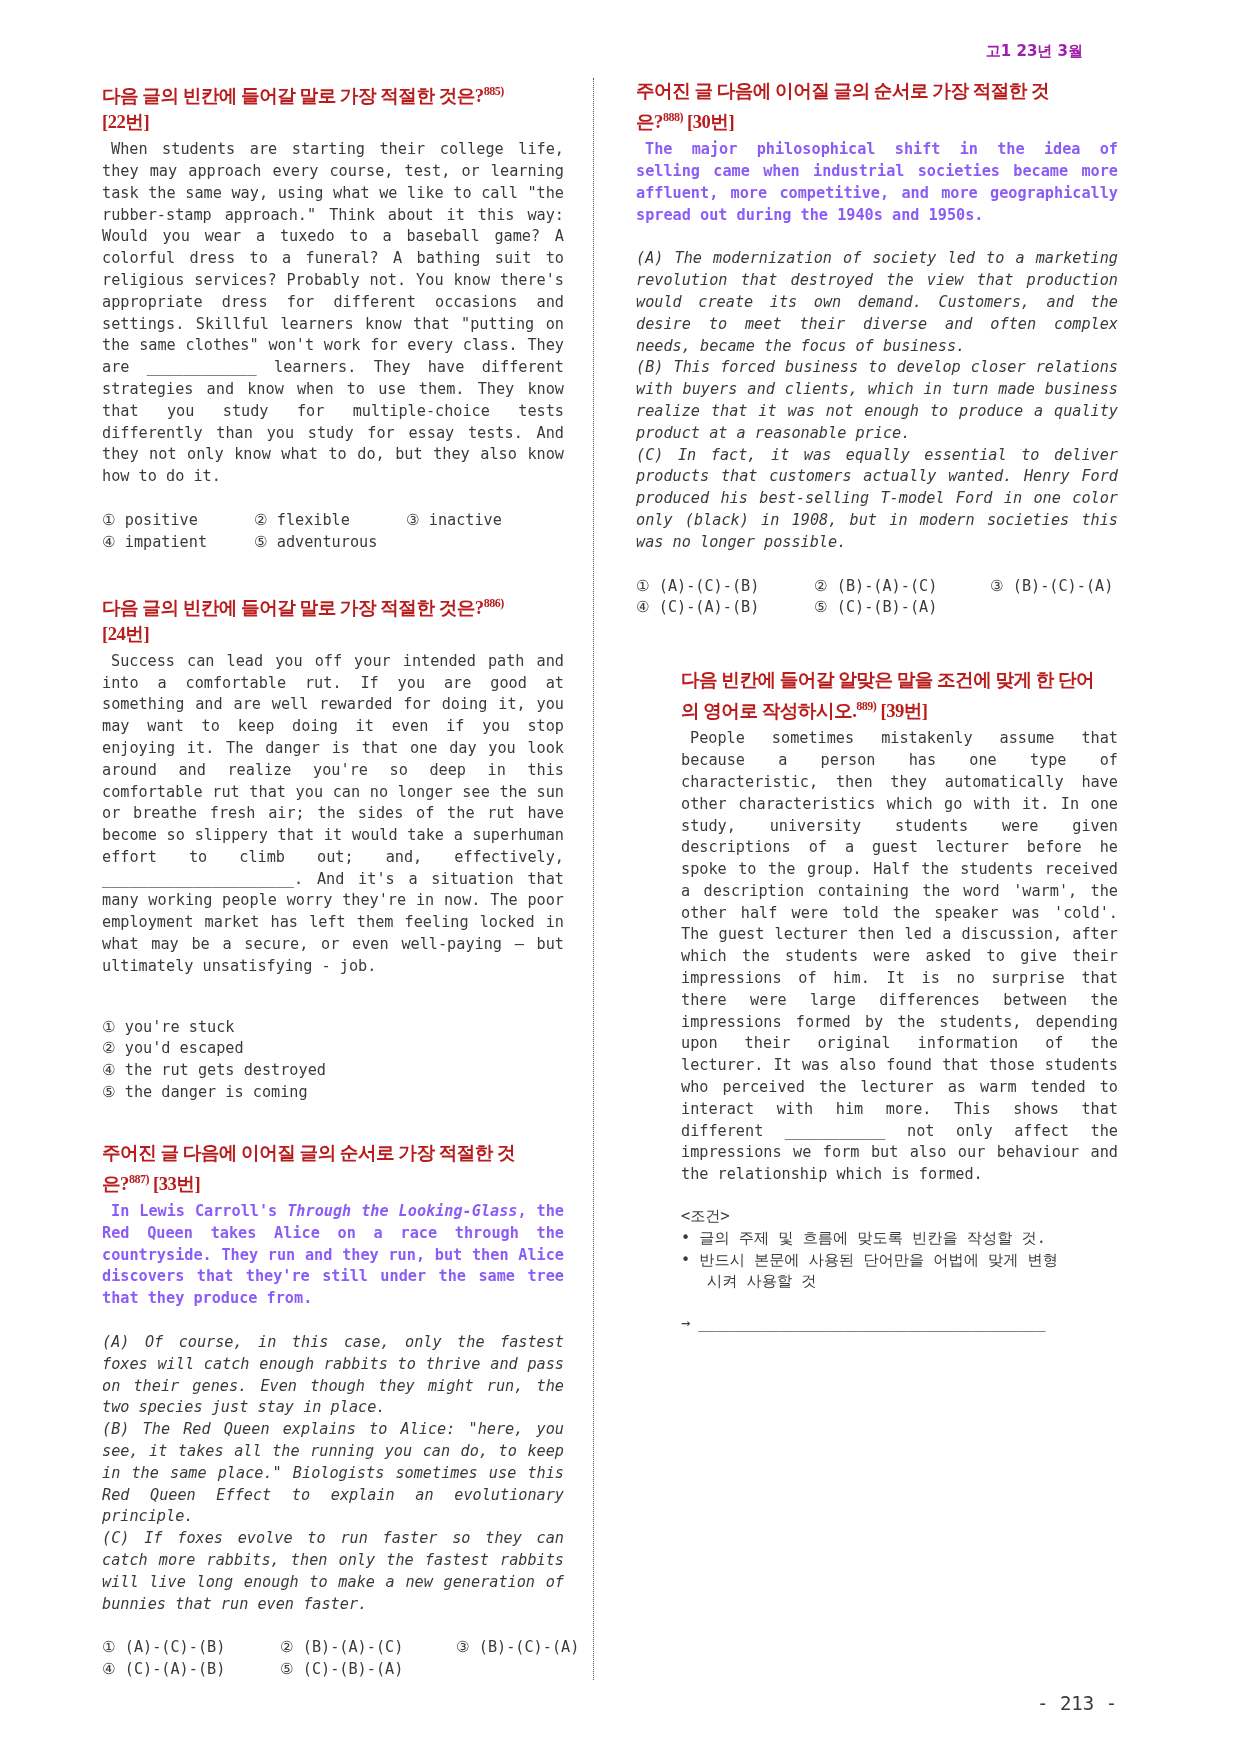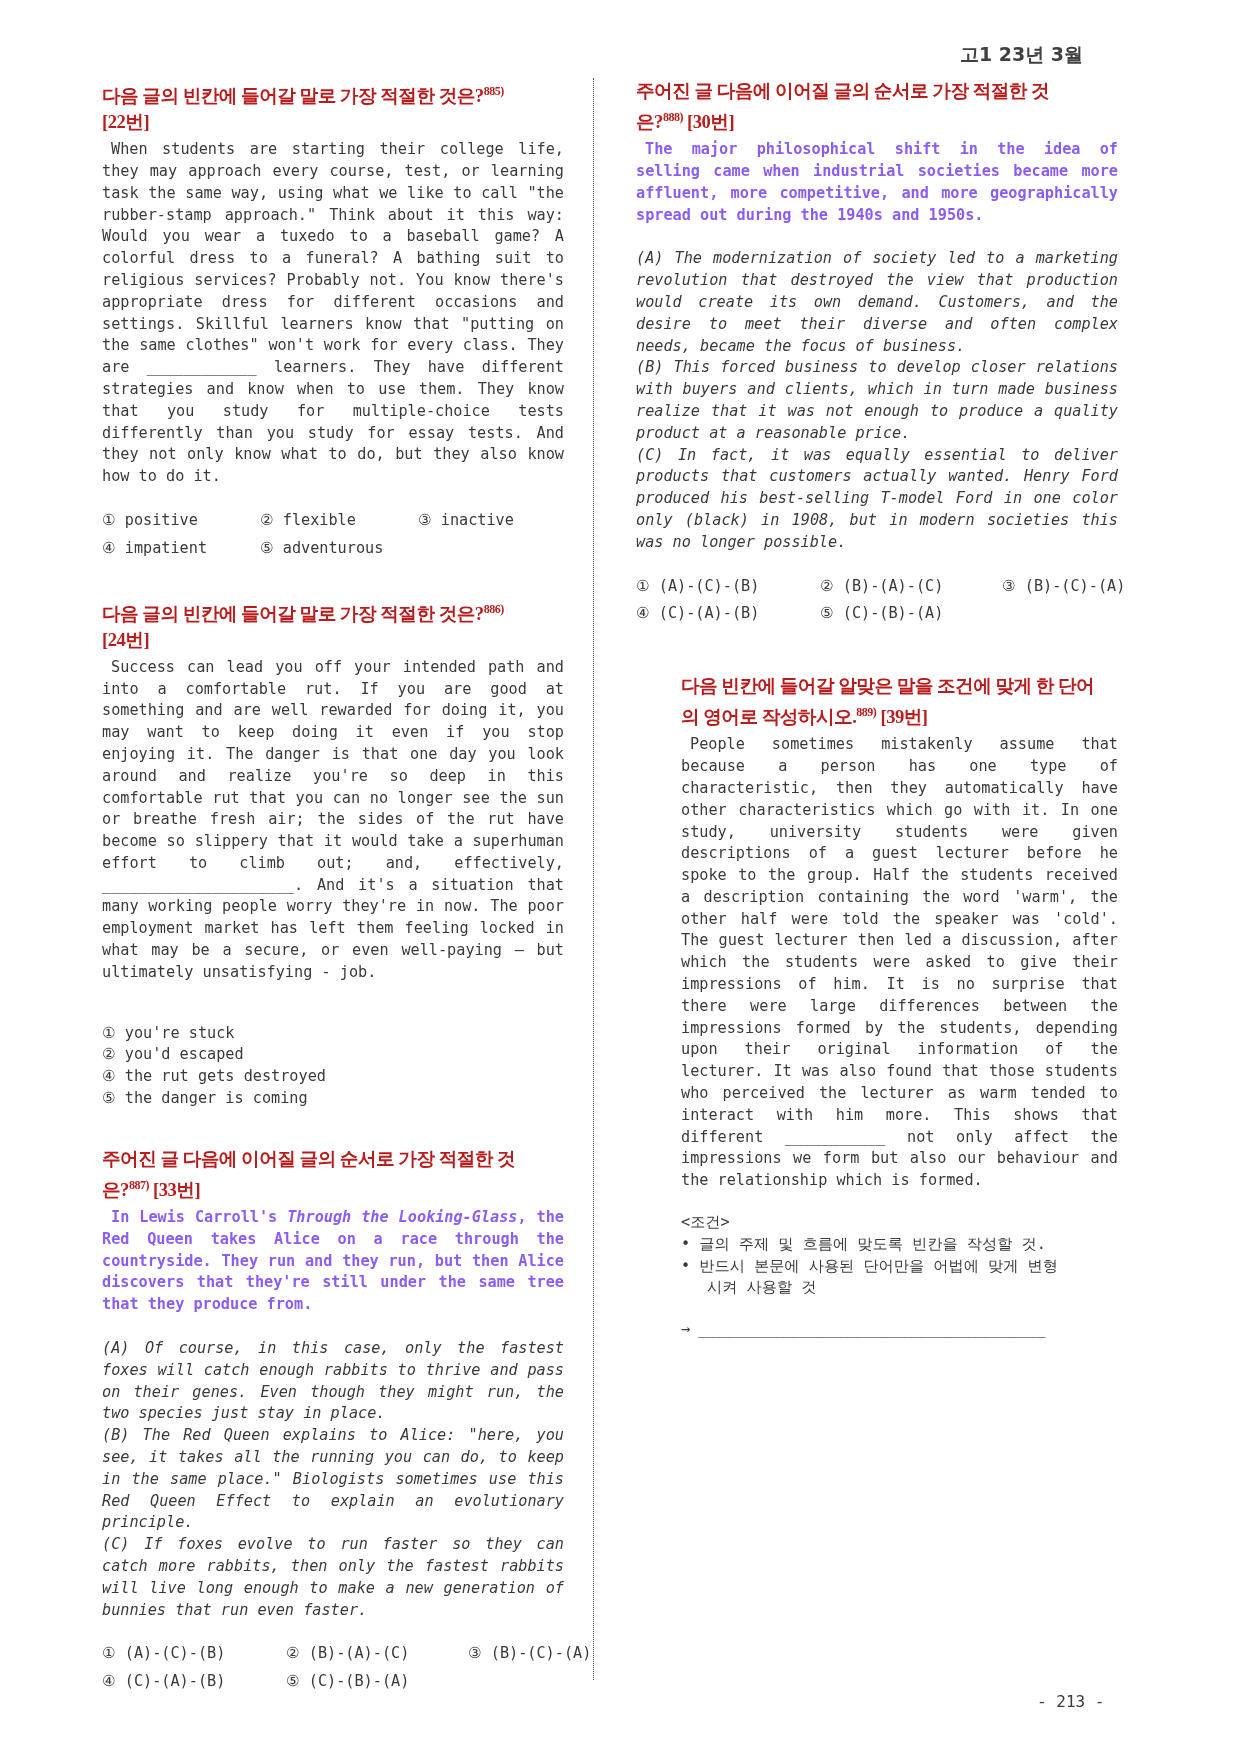--- a/index.html
+++ b/index.html
@@ -7,21 +7,21 @@
   body {
     position:relative;
     width:1240px; height:1754px;
     font-family:"DejaVu Sans Mono","Liberation Mono",monospace;
     color:#3a3a3a;
     overflow:hidden;
   }
   .page-header {
     position:absolute; top:42px; right:157px;
     font-family:"DejaVu Sans","Liberation Sans",sans-serif;
-    font-weight:bold; font-size:19px; color:#404040;text-align:right;
+    font-weight:bold; font-size:15px; color:#a21caf;text-align:right;
   }
   .divider {
     position:absolute; left:593px; top:78px; height:1602px;
     width:0; border-left:1px dotted #555;
   }
   .col { position:absolute; top:78px; }
   .col-left  { left:102px; width:462px; }
   .col-right { left:636px; width:482px; }
   .section + .section { margin-top:36px; }
   .section.big-gap { margin-top:48px;margin-left:45px; }
@@ -36,32 +36,31 @@
     font-size:15.2px; line-height:21.8px;
     text-align:justify;
   }
   .indent1 { text-indent:9px; }
   .red-bold { color:#8b5cf6; font-weight:bold; }
   .para-block { margin-top:22px;font-style:italic; }
   .opts-grid {
     display:grid; margin-top:22px;
     font-size:15.2px; line-height:21.8px;
     white-space:nowrap;
-    gap:6px;
   }
   .opts-grid.words  { grid-template-columns:152px 152px 1fr; }
   .opts-grid.orders { grid-template-columns:178px 176px 1fr; }
   .opts-list { margin-top:39px; font-size:15.2px; line-height:21.8px; }
   .cond-block { margin-top:20px; font-size:15.2px; line-height:21.8px; }
   .cond-cont { margin-left:26px; }
   .answer-line { margin-top:20px; font-size:15.2px; line-height:21.8px; }
   .answer-line .blank { margin-left:8px; letter-spacing:0;text-align:center; }
   .page-number {
     position:absolute; top:1692px; left:1037px;
-    font-size:16px; color:#3a3a3a;
+    font-size:19px; color:#3a3a3a;
   }
 </style>
 </head>
 <body>
 
 <div class="page-header">고1 23년 3월</div>
 <div class="divider"></div>
 
 <div class="col col-left">
 

